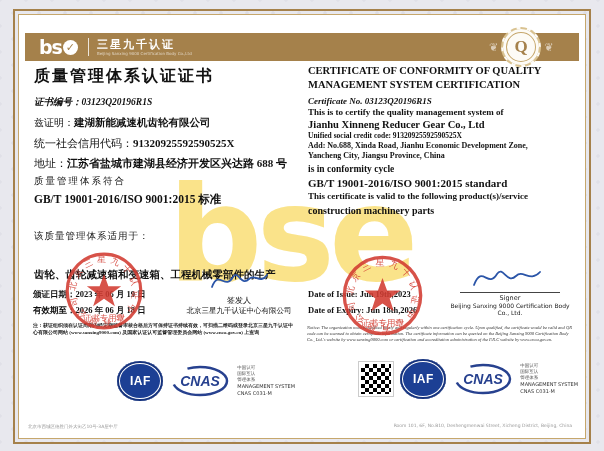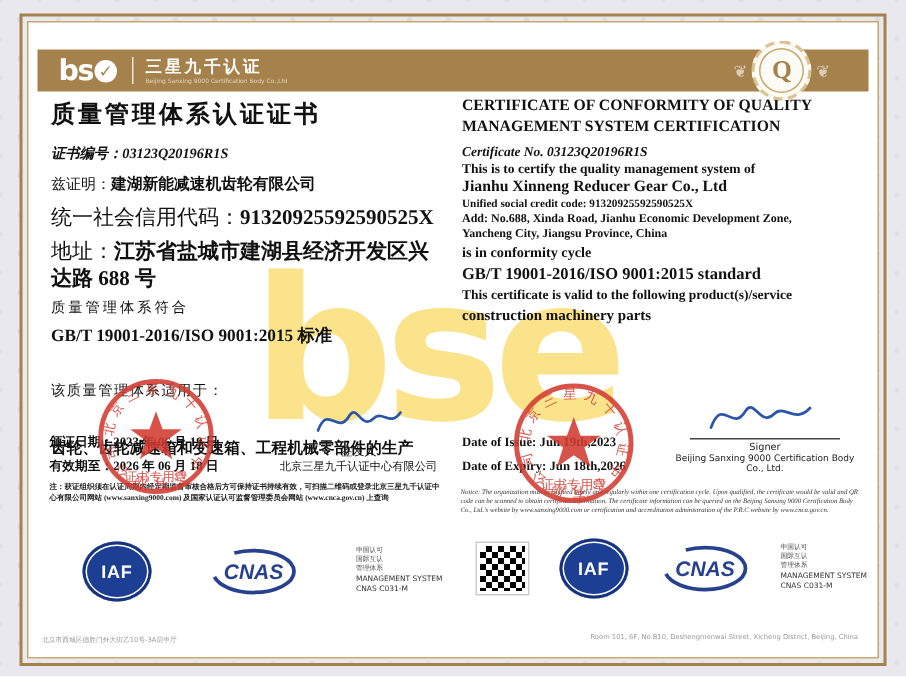--- a/index.html
+++ b/index.html
@@ -36,21 +36,21 @@
     font-weight:bold;font-size:132px;line-height:1;letter-spacing:-6px;color:rgba(246,204,42,.55);}
 
   .col{position:absolute;z-index:2;text-align:left;}
   .col-left{left:34px;top:66px;width:260px;}
   .col-right{left:308px;top:64px;width:264px;}
 
   .l-title{font-size:16px;font-weight:bold;letter-spacing:2px;margin-bottom:9px;}
   .l-certno{font-size:9.5px;font-weight:bold;font-style:italic;margin-bottom:7px;}
   .l-company{font-size:10px;margin-bottom:6px;}
   .l-company b{font-size:10.5px;}
-  .l-credit,.l-addr{font-size:14px;margin-bottom:4.5px;}
+  .l-credit,.l-addr{font-size:11px;margin-bottom:4.5px;}
   .l-conform{font-size:9.5px;letter-spacing:2px;margin-bottom:4px;}
   .l-standard{font-size:11.5px;font-weight:bold;margin-bottom:23px;}
   .l-scopeintro{font-size:9.5px;letter-spacing:1px;}
   .l-scope{font-size:10.5px;font-weight:bold;margin-top:25px;}
 
   .r-title{font-size:10.5px;font-weight:bold;line-height:14px;}
   .r-certno{font-size:9px;font-weight:bold;font-style:italic;margin-top:4px;}
   .r-line{font-size:9px;font-weight:bold;line-height:12px;}
   .r-company{font-size:10.5px;font-weight:bold;line-height:13px;}
   .r-credit{font-size:7.5px;font-weight:bold;line-height:10px;}
@@ -71,21 +71,21 @@
   .sig-label{font-size:8px;margin-top:1px;}
   .sig-org{font-size:7.5px;}
   .sig-right .sig-label{font-size:6.5px;font-family:"DejaVu Sans",sans-serif;color:#222;}
   .sig-right .sig-org{font-size:6px;font-family:"DejaVu Sans",sans-serif;color:#222;}
   .sig-underline{border-bottom:1px solid #444;display:block;width:100px;margin:0 auto;}
 
   .notice{position:absolute;z-index:2;text-align:left;}
   .notice-left{left:33px;top:322px;width:262px;font-size:5px;line-height:7px;font-weight:bold;color:#1a1a1a;}
   .notice-right{left:307px;top:325px;width:268px;font-size:4.5px;line-height:6px;font-style:italic;color:#333;}
 
-  .accred{position:absolute;z-index:2;display:flex;align-items:center;justify-content:space-between;}
+  .accred{position:absolute;z-index:2;display:flex;align-items:center;justify-content:flex-end;}
   .accred-left{left:55px;top:361px;width:240px;gap:7px;}
   .accred-right{left:318px;top:359px;width:260px;gap:7px;}
   .qr{width:30px;height:30px;background-color:#fff;
     background-image:linear-gradient(45deg,#000 25%,transparent 25%,transparent 75%,#000 75%),
                      linear-gradient(45deg,#000 25%,#fff 25%,#fff 75%,#000 75%);
     background-size:8px 8px;background-position:0 0,4px 4px;border:2px solid #fff;outline:1px solid #ccc;}
   .iaf{width:46px;height:40px;border-radius:50%;background:#16337e;
     box-shadow:inset 0 0 0 2px #16337e,inset 0 0 0 3px #fff,inset 0 0 0 30px #1c3f94;
     display:flex;align-items:center;justify-content:center;}
   .iaf span{color:#fff;font-weight:bold;font-size:12px;font-family:"Liberation Sans",sans-serif;letter-spacing:.5px;}

